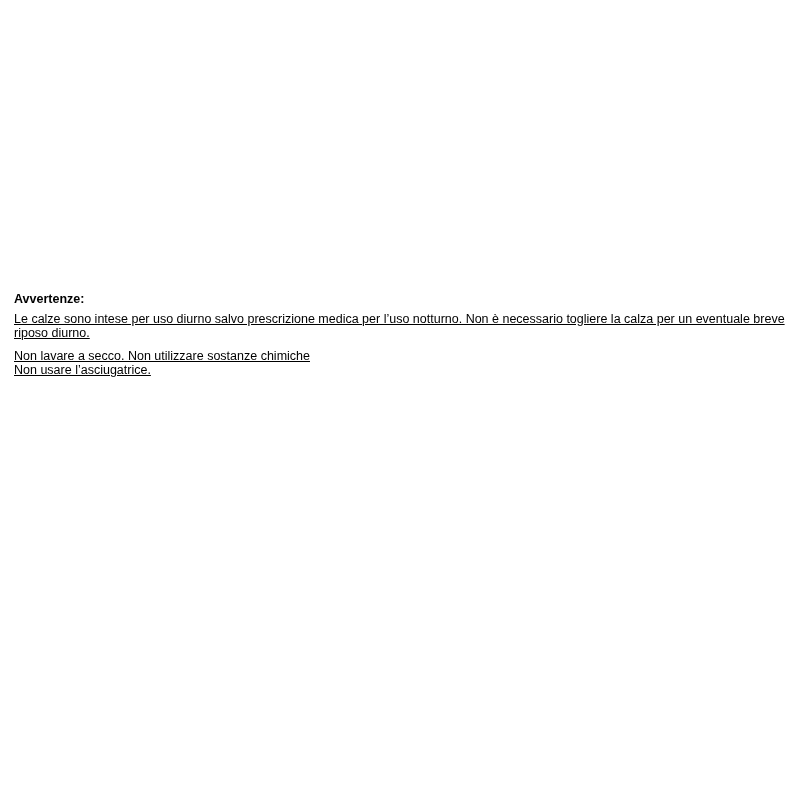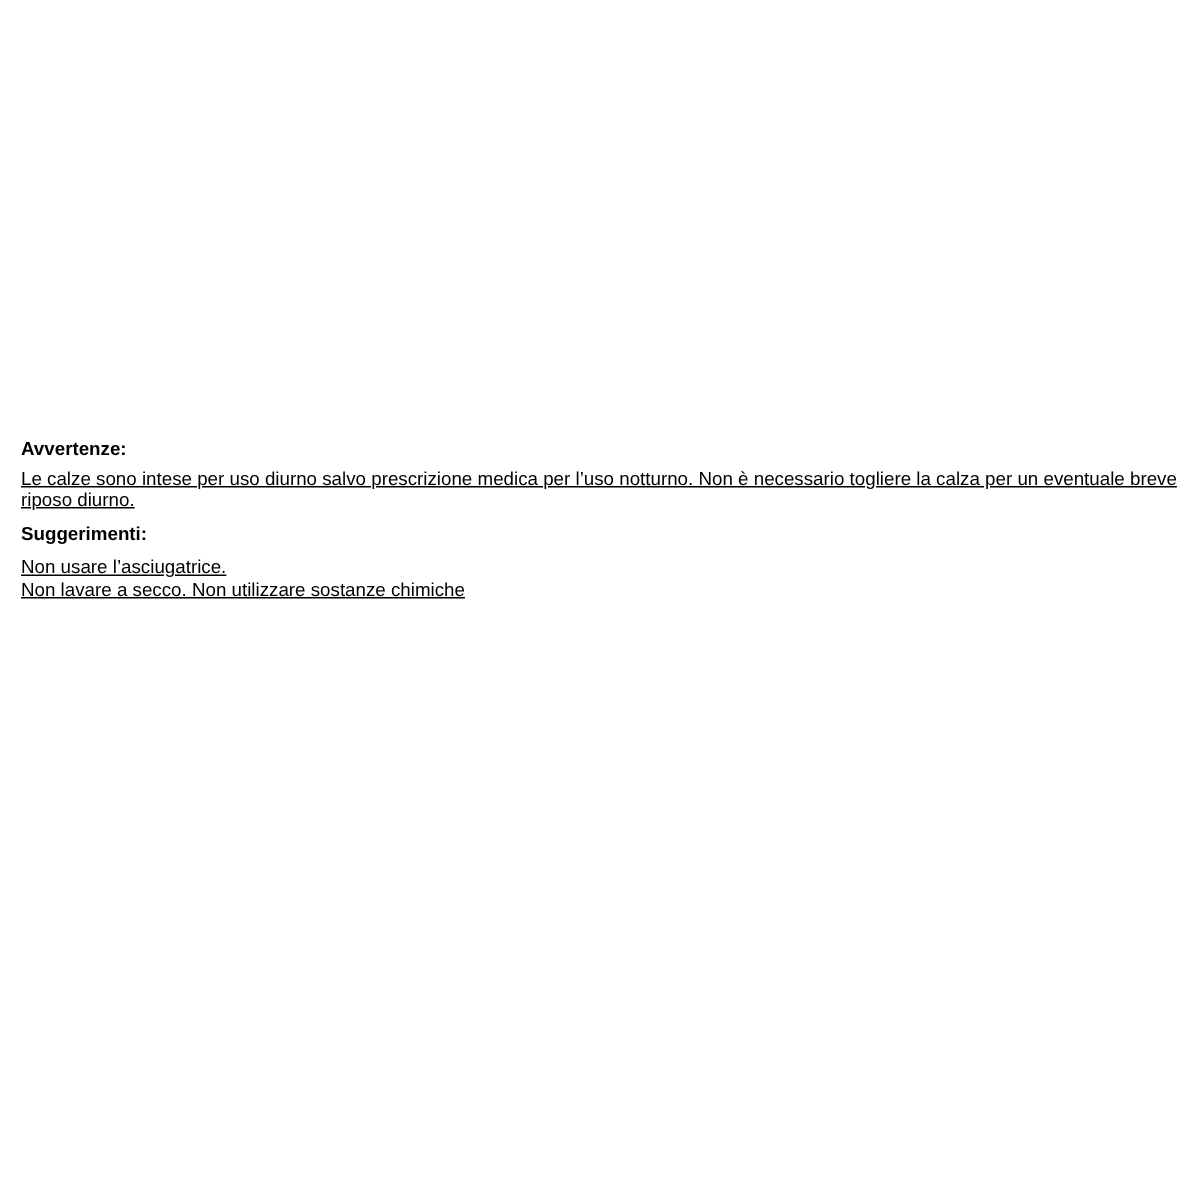--- a/index.html
+++ b/index.html
@@ -43,22 +43,21 @@
 
 <div class="page">
   <div class="content">
 
     <div class="section">
       <div class="heading">Avvertenze:</div>
       <p class="para">Le calze sono intese per uso diurno salvo prescrizione medica per l’uso notturno. Non è necessario togliere la calza per un eventuale breve riposo diurno.</p>
     </div>
 
     <div class="section">
-      <div class="heading">Suggerimenti:</div>
     </div>
 
     <div class="section">
+      <p class="para">Non lavare a secco. Non utilizzare sostanze chimiche</p>
       <p class="para">Non usare l’asciugatrice.</p>
-      <p class="para">Non lavare a secco. Non utilizzare sostanze chimiche</p>
     </div>
 
   </div>
 </div>
 
 </body></html>

